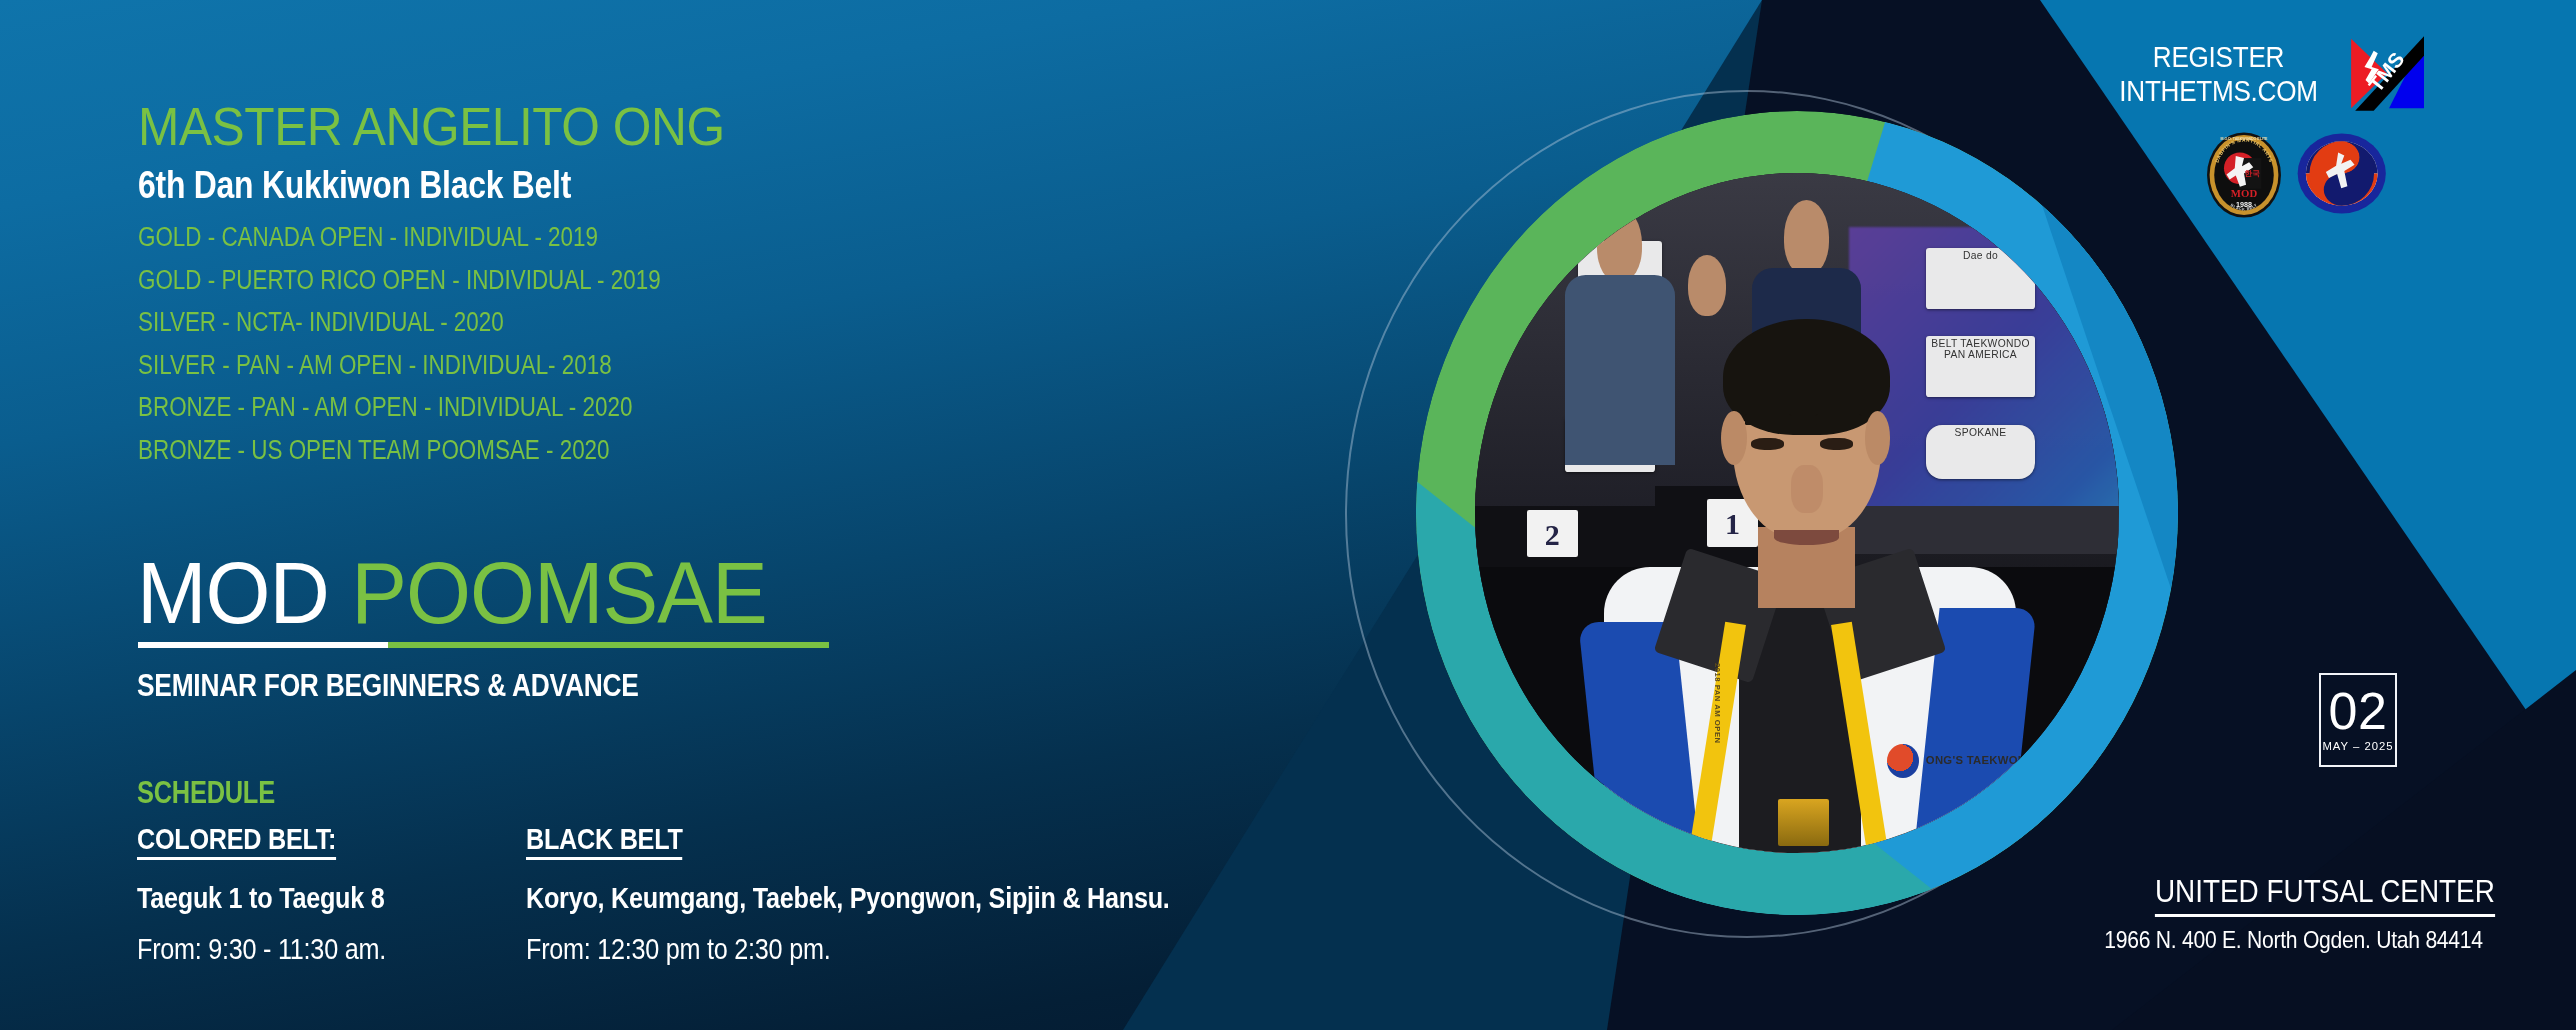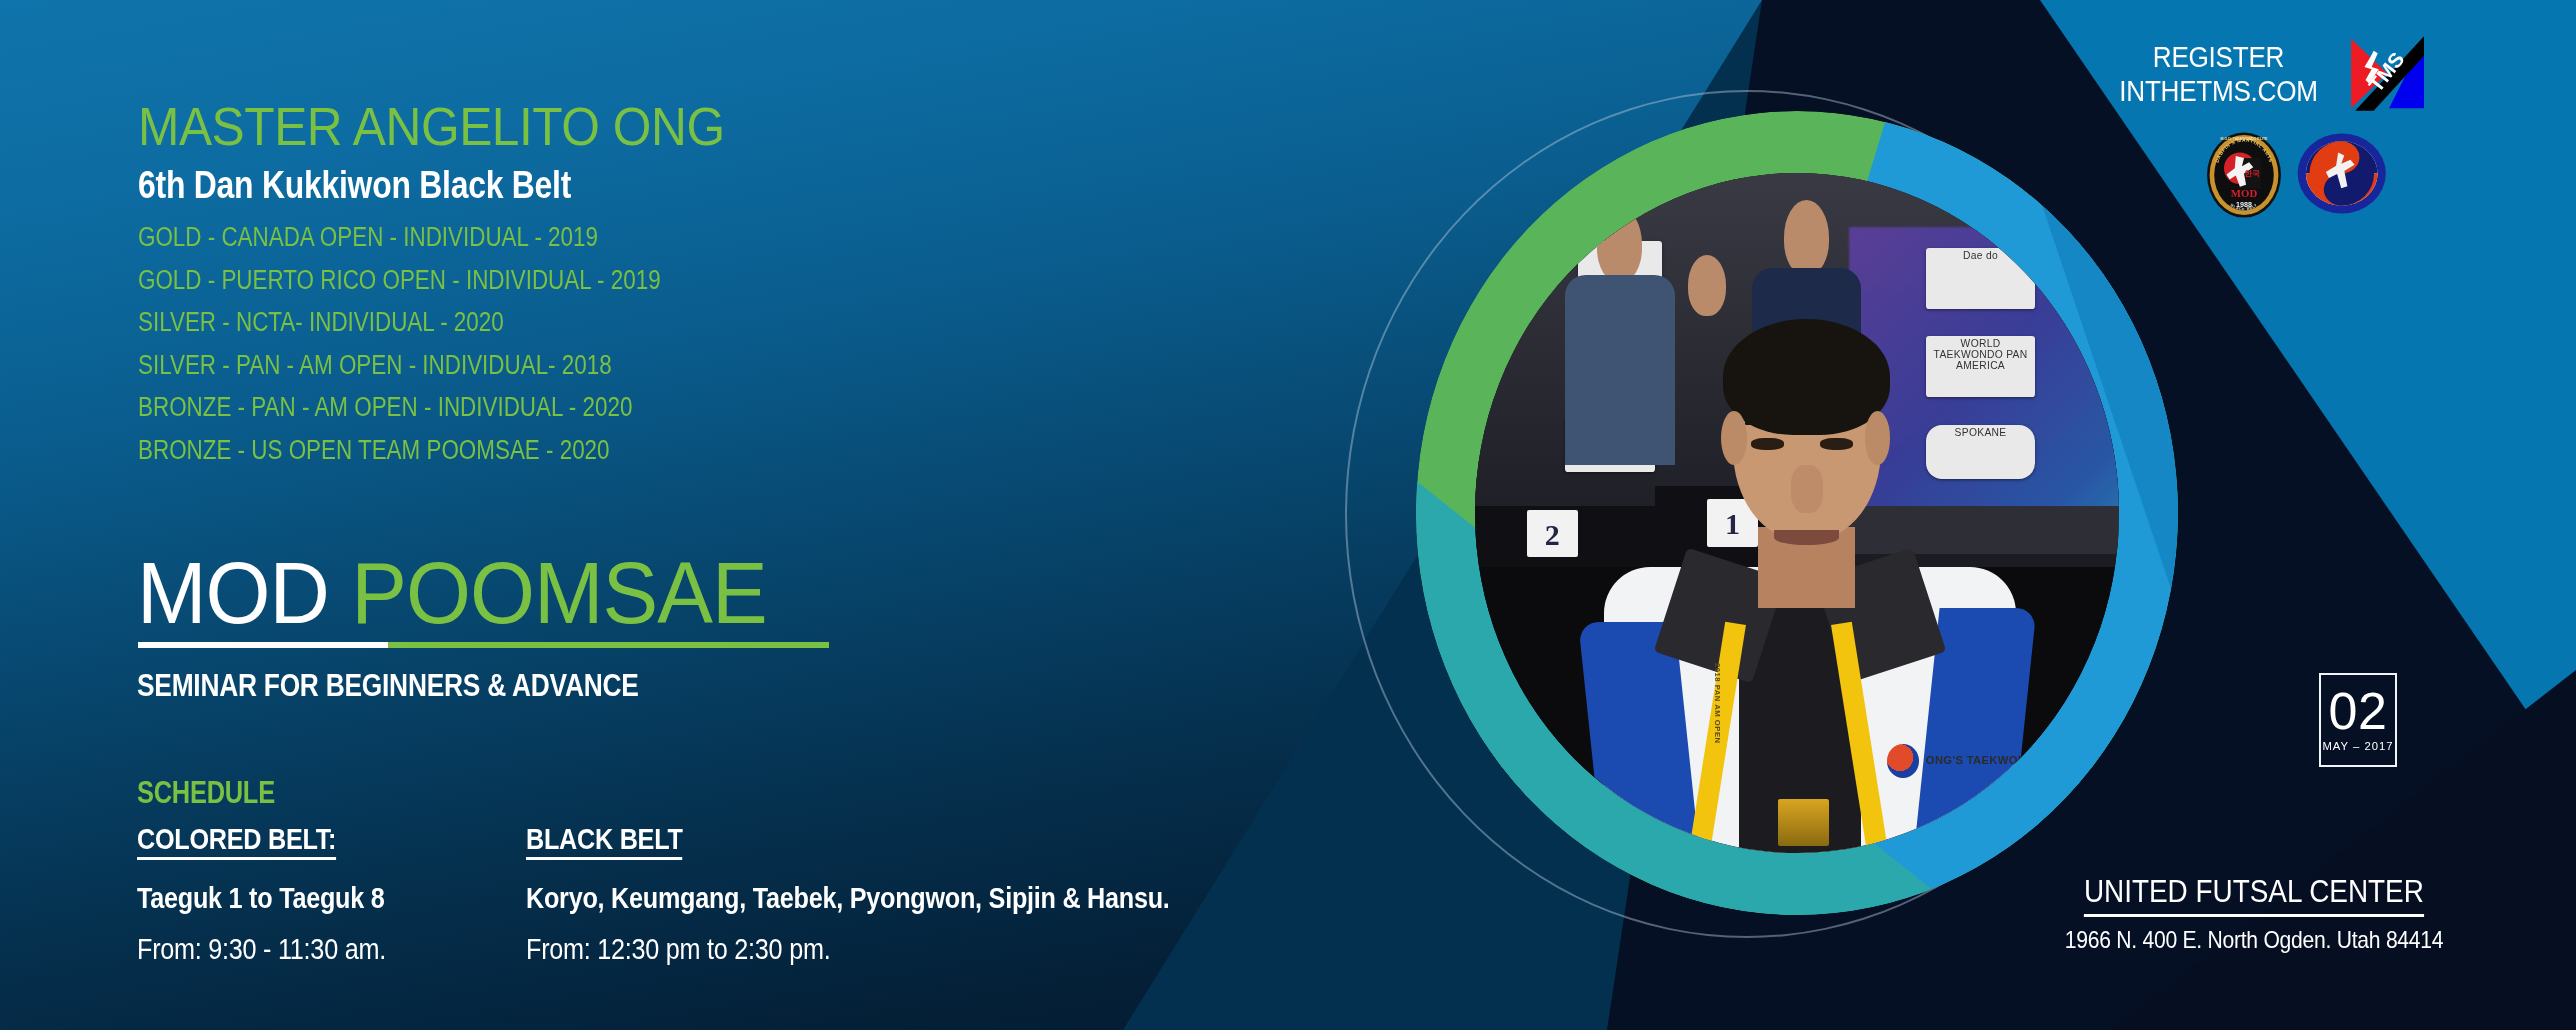--- a/index.html
+++ b/index.html
@@ -185,21 +185,21 @@
     position:absolute;left:2319px;top:673px;width:78px;height:94px;
     border:2.6px solid #f2f4f8;display:flex;flex-direction:column;
     align-items:center;justify-content:center;
   }
   .date-num{font-size:52px;line-height:.9;color:#ffffff;font-weight:400;letter-spacing:0.5px;
     font-family:"Liberation Sans",sans-serif;}
   .date-my{font-size:11.3px;letter-spacing:1px;color:#ffffff;margin-top:6.2px;font-weight:400;}
 
   
   .venue{
-    position:absolute;left:1994px;top:876px;width:520px;text-align:center;color:#fff;
+    position:absolute;left:1994px;top:876px;width:520px;text-align:right;color:#fff;
   }
   .venue-name{
     font-size:31px;line-height:1;font-weight:400;letter-spacing:0px;
     display:inline-block;border-bottom:3.1px solid #ffffff;padding-bottom:7.2px;
     transform:scaleX(.9);transform-origin:center center;white-space:nowrap;
   }
   .venue-addr{
     margin-top:11.3px;font-size:24px;line-height:1;font-weight:400;letter-spacing:-0.3px;
     transform:scaleX(.88);transform-origin:center center;white-space:nowrap;
   }
@@ -233,21 +233,21 @@
         <div class="ph-sign" style="left:15%;top:23%;width:14%;height:9%;">
             <span>WORLD TAEKWONDO</span>
           </div>
         <div class="ph-sign" style="left:14%;top:36%;width:14%;height:8%;">
             <span>ae do</span>
           </div>
         <div class="ph-sign" style="left:70%;top:11%;width:17%;height:9%;">
             <span>Dae do</span>
           </div>
         <div class="ph-sign" style="left:70%;top:24%;width:17%;height:9%;">
-            <span>WORLD TAEKWONDO PAN AMERICA</span>
+            <span>BELT TAEKWONDO PAN AMERICA</span>
           </div>
         <div class="ph-sign" style="left:70%;top:37%;width:17%;height:8%;border-radius:16px;">
             <span>SPOKANE</span>
           </div>
 
         <div class="ph-person" style="left:19%;top:5%;width:7%;height:11%;"></div>
         <div class="ph-torso" style="left:14%;top:15%;width:17%;height:28%;background:#3f5472;"></div>
         <div class="ph-person" style="left:48%;top:4%;width:7%;height:11%;"></div>
         <div class="ph-torso" style="left:43%;top:14%;width:17%;height:26%;background:#1d2a4a;"></div>
         <div class="ph-person" style="left:33%;top:12%;width:6%;height:9%;"></div>
@@ -361,21 +361,21 @@
     <ellipse cx="87" cy="79" rx="70" ry="63" fill="#ffffff"></ellipse>
     <path d="M17 79 A70 63 0 0 1 157 79 Z" fill="#121a6e"></path>
     <path d="M17 79 A70 63 0 0 0 157 79 Z" fill="#e23c12"></path>
     <path d="M87 16 A35 31.5 0 0 1 87 79 A35 31.5 0 0 0 87 142 A63 63 0 0 1 87 16 Z" fill="#e23c12"></path>
     <path d="M87 16 A35 31.5 0 0 1 87 79 A35 31.5 0 0 0 87 142 A63 63 0 0 0 87 16 Z" fill="#121a6e"></path>
     <path d="M80 38 L92 44 L86 60 L104 52 L112 62 L92 74 L98 104 L86 108 L78 80 L62 88 L56 76 L76 64 Z" fill="#f2f2f2"></path>
   </svg>
 
   <div class="date-box">
     <div class="date-num">02</div>
-    <div class="date-my">MAY – 2017</div>
+    <div class="date-my">MAY – 2025</div>
   </div>
 
   <div class="venue">
     <div class="venue-name">UNITED FUTSAL CENTER</div>
     <div class="venue-addr">1966 N. 400 E. North Ogden. Utah 84414</div>
   </div>
 
 </div>
 
 

